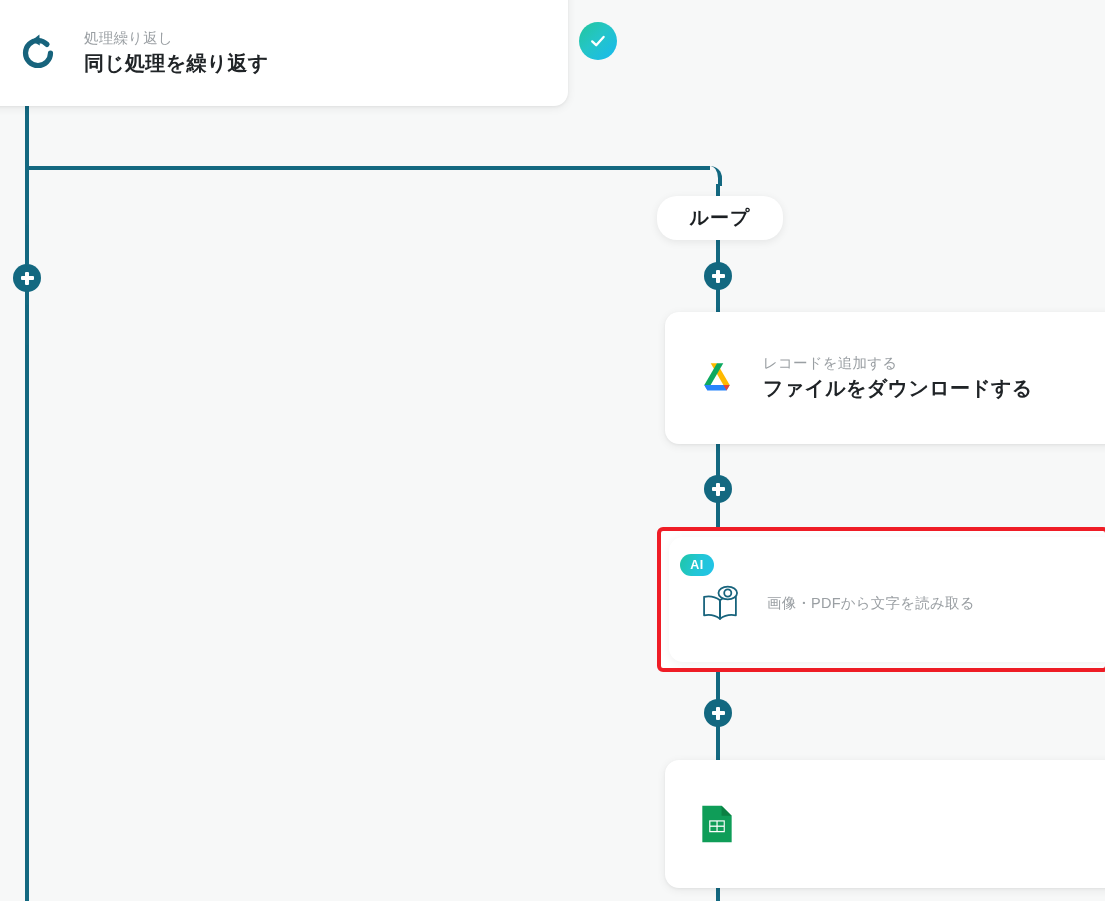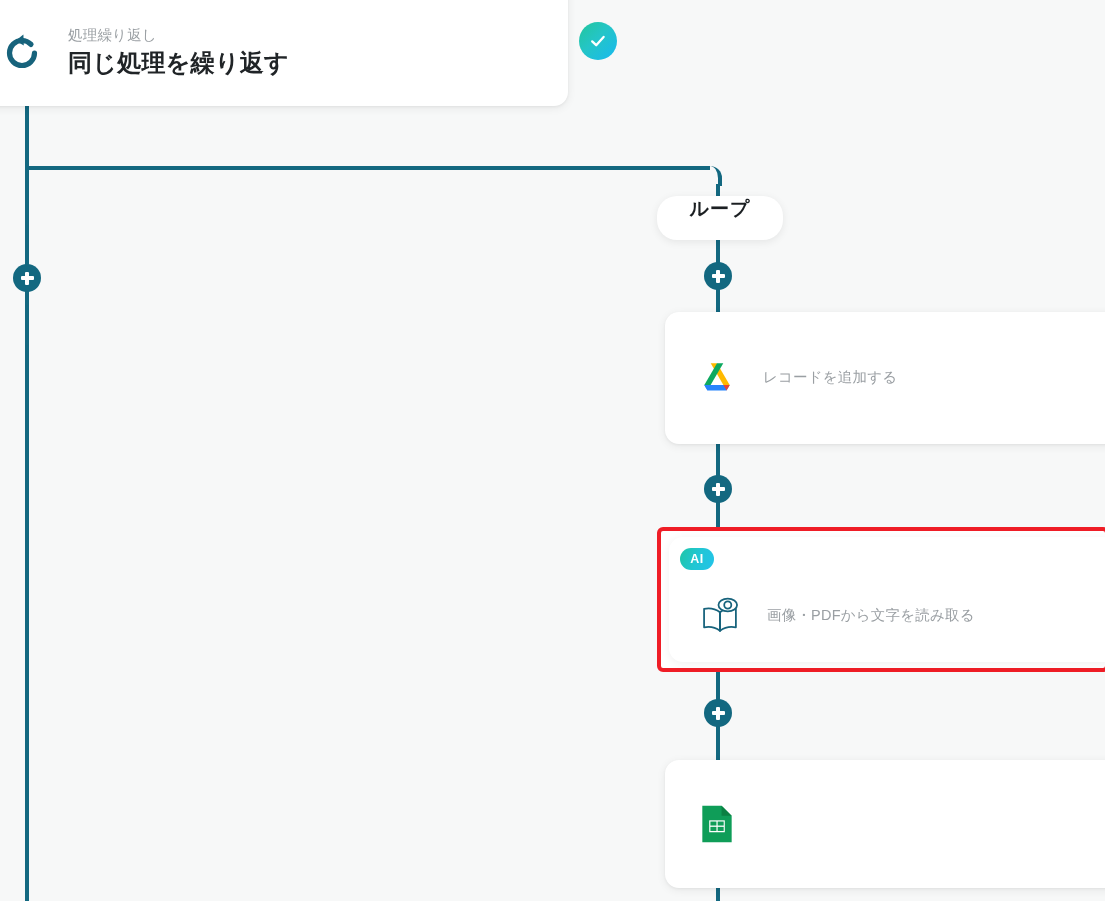--- a/index.html
+++ b/index.html
@@ -98,42 +98,42 @@
     justify-content: center;
   }
   .card-sub {
     font-size: 14.5px;
     color: #9a9fa3;
     line-height: 1.45;
     letter-spacing: 0.2px;
     white-space: nowrap;
   }
   .card-title {
-    font-size: 24px;
+    font-size: 20px;
     font-weight: bold;
     color: #202427;
     line-height: 1.45;
     letter-spacing: 0.3px;
     white-space: nowrap;
   }
 
   
   #card-repeat {
     left: -40px;
     top: -42px;
     width: 608px;
     height: 148px;
     border-radius: 14px;
   }
   #card-repeat .card-inner {
     left: 40px;
     top: 42px;
     width: 568px;
     height: 106px;
-    padding-left: 0;
+    padding-left: 16px;
   }
 
   
   .check-badge {
     position: absolute;
     width: 38px;
     height: 38px;
     border-radius: 50%;
     background: linear-gradient(135deg, #22c69b 0%, #24c5c7 45%, #18b9f0 100%);
     display: flex;
@@ -142,20 +142,21 @@
     z-index: 6;
   }
 
   
   .loop-pill {
     position: absolute;
     background: #ffffff;
     border-radius: 20px;
     box-shadow: 0 2px 8px rgba(0,0,0,0.08);
     display: flex;
+    align-items: center;
     justify-content: center;
     font-size: 19px;
     font-weight: bold;
     color: #1b1f22;
     letter-spacing: 1px;
     z-index: 6;
   }
 
   
   .ai-badge {
@@ -263,30 +264,31 @@
         <svg width="42" height="42" viewBox="0 0 48 48" aria-hidden="true">
           <path d="M24 7 L38.5 32 L31.3 32 L16.8 7 Z" fill="#ffba00"></path>
           <path d="M24 7 L9.5 32 L16.7 32 L31.2 7 Z" fill="#0da960"></path>
           <path d="M9.5 32 L38.5 32 L34.9 38.2 L13.1 38.2 Z" fill="#2684fc"></path>
           <path d="M31.3 32 L38.5 32 L34.9 38.2 Z" fill="#ea4335"></path>
           <path d="M16.7 32 L9.5 32 L13.1 38.2 Z" fill="#2684fc"></path>
         </svg>
       </div>
       <div class="card-texts">
         <div class="card-sub">レコードを追加する</div>
+        <div class="card-title">ファイルをダウンロードする</div>
       </div>
     </div>
   </div>
 
   <div class="card selected" style="left:657px; top:527px; width:452px; height:145px;">
     <div class="inner-white"></div>
-    <div class="ai-badge" style="left:19px; top:17px;text-align:right;">
+    <div class="ai-badge" style="left:19px; top:23px;text-align:right;">
       <span>AI</span>
     </div>
-    <div class="card-inner" style="left:38px; top:28px; right:0; height:113px;">
+    <div class="card-inner" style="left:38px; top:16px; right:0; height:113px;">
       <div class="card-icon">
         <svg width="46" height="46" viewBox="0 0 52 52" aria-hidden="true">
           <path d="M6 17.5 C12.5 16.2 19 17.2 24.8 21.6 L24.8 43.6 C19 39.2 12.5 38.2 6 39.5 Z" fill="none" stroke="#17637c" stroke-width="2.1" stroke-linejoin="round"></path>
           <path d="M43.6 17.5 C37.1 16.2 30.6 17.2 24.8 21.6 L24.8 43.6 C30.6 39.2 37.1 38.2 43.6 39.5 Z" fill="none" stroke="#17637c" stroke-width="2.1" stroke-linejoin="round"></path>
           <path d="M24.8 21.6 L24.8 43.6" fill="none" stroke="#17637c" stroke-width="2.1"></path>
           <ellipse cx="34" cy="13" rx="11" ry="7.6" fill="#ffffff" stroke="#17637c" stroke-width="2.1"></ellipse>
           <circle cx="34" cy="13" r="4.2" fill="none" stroke="#17637c" stroke-width="2.1"></circle>
         </svg>
       </div>
       <div class="card-texts">

